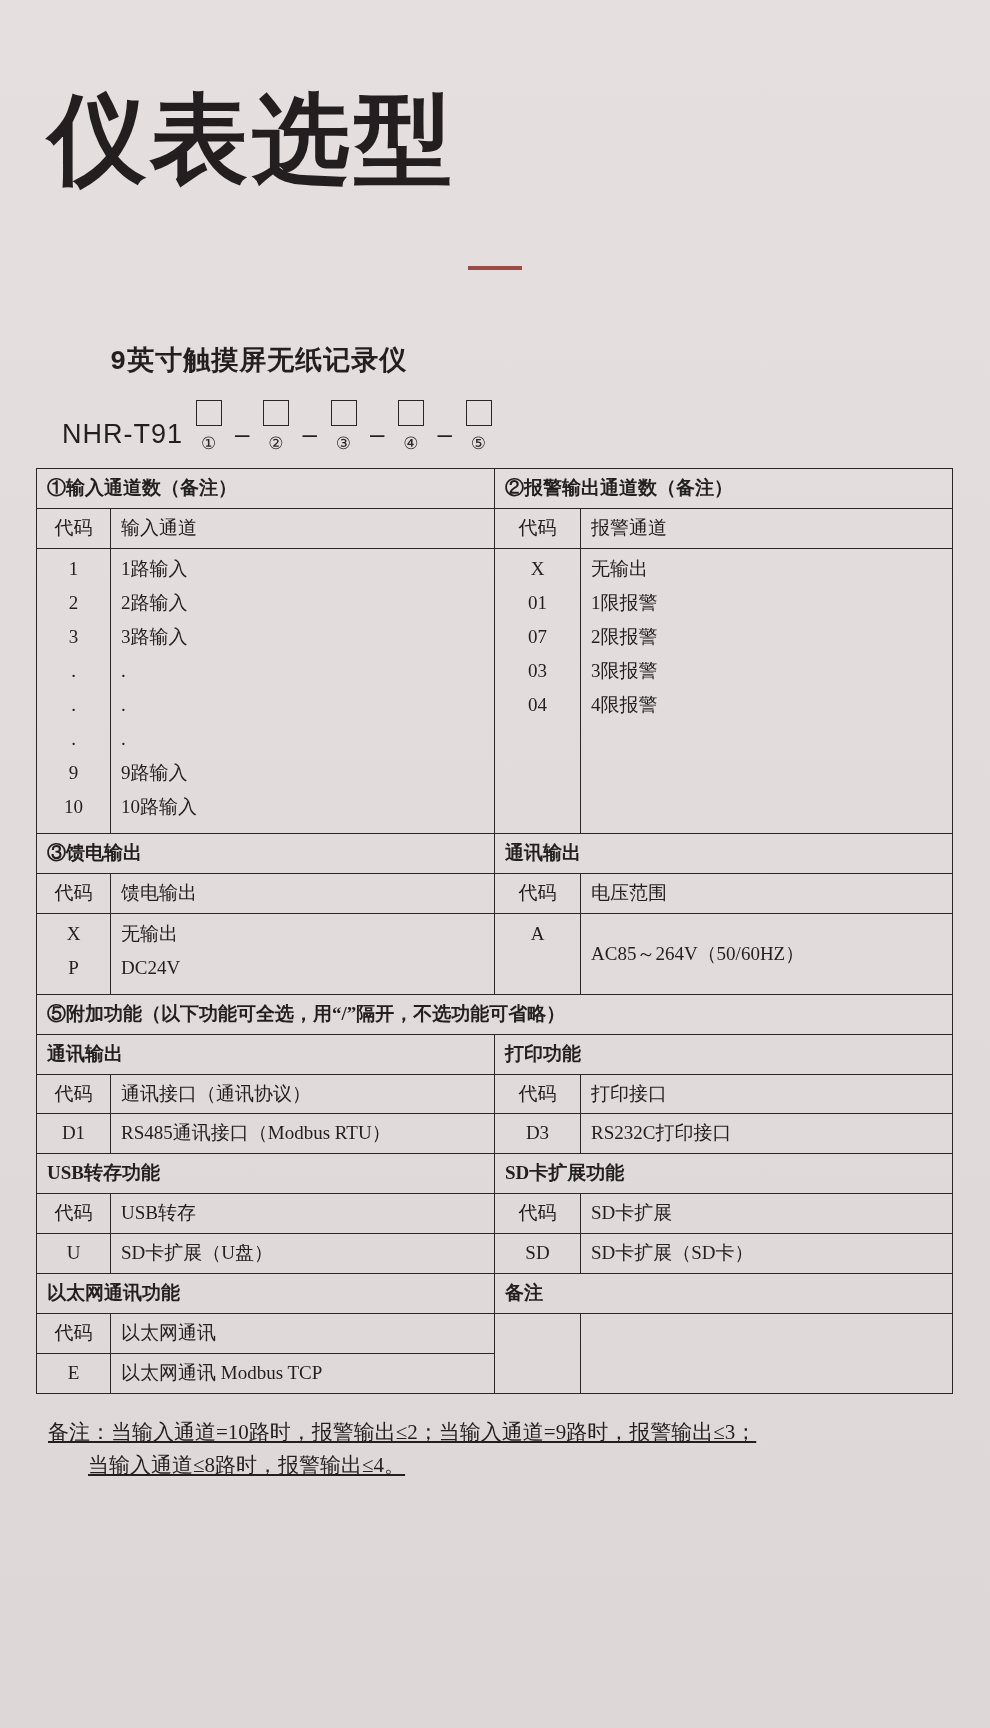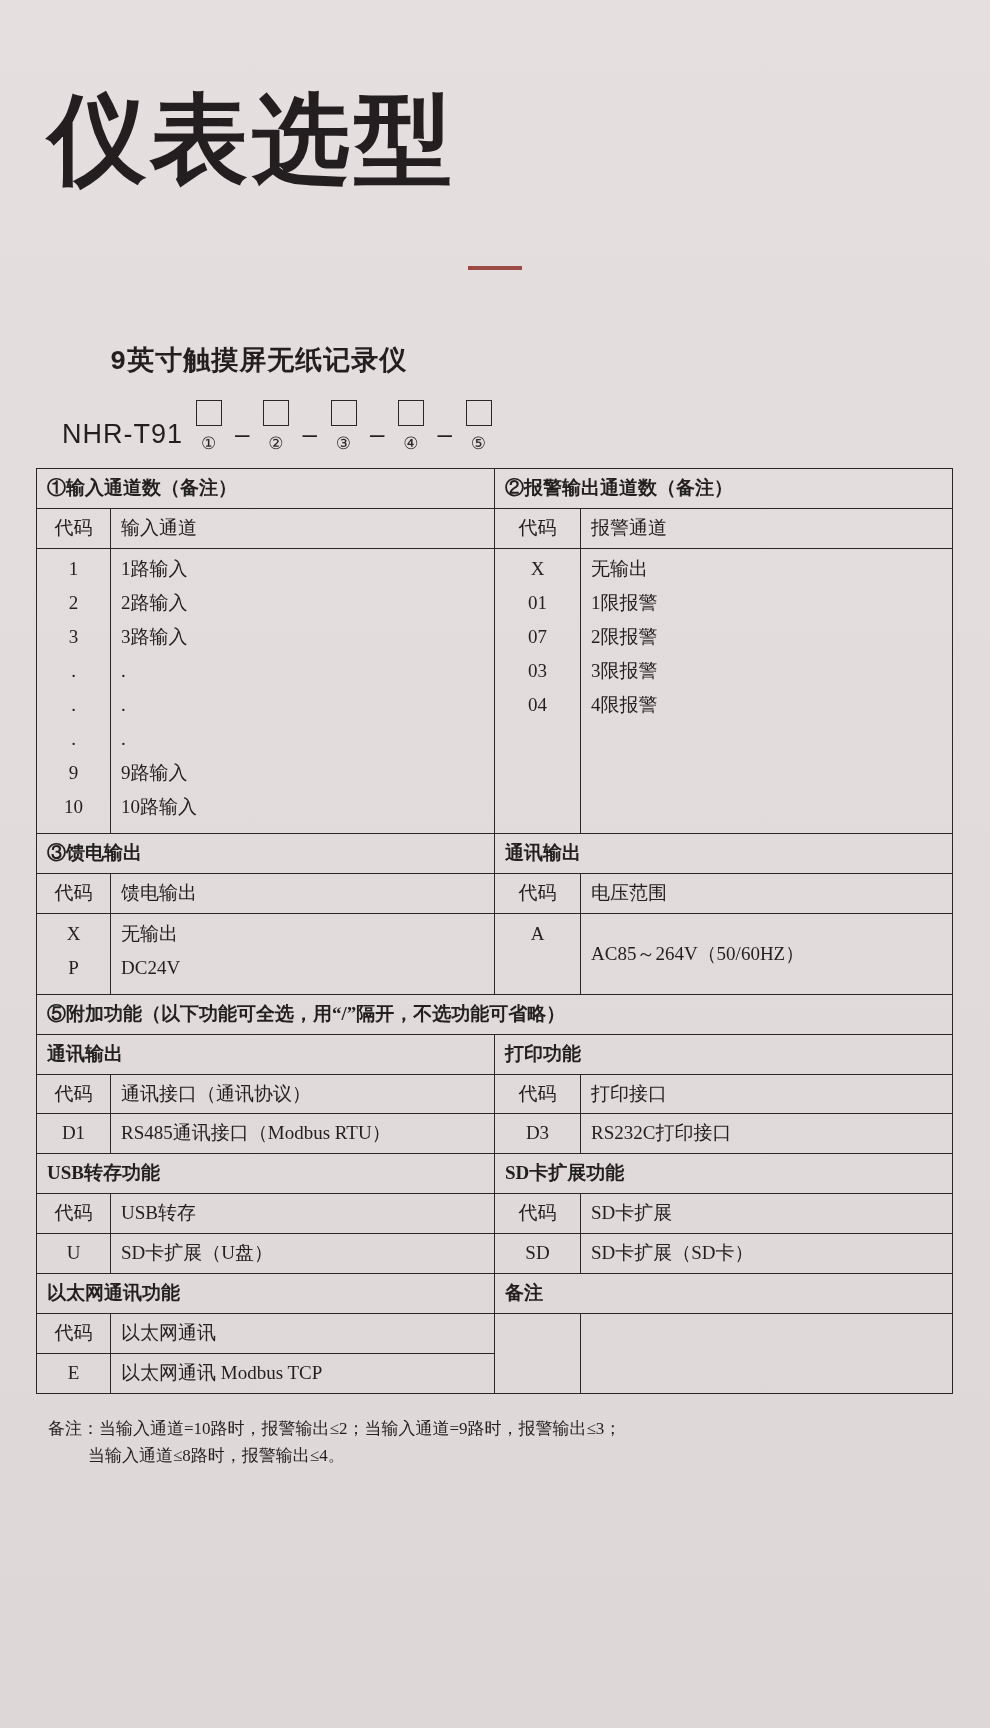--- a/index.html
+++ b/index.html
@@ -123,24 +123,25 @@
     min-height: 34px;
   }
   .stack.center div {
     text-align: center;
   }
   .dotrow {
     letter-spacing: 0;
   }
   .note {
     margin: 22px 0 0 48px;
-    font-size: 17px;
+    font-size: 21px;
     line-height: 1.55;
     font-family: "Liberation Serif", serif;
     color: #231f20;
+    text-decoration: underline;
   }
   .note .l2 {
     margin-left: 40px;
   }
   .nowrap { white-space: nowrap; margin-top: 20px; }
 </style>
 </head>
 <body>
 
 <div class="page-title">仪表选型</div>

